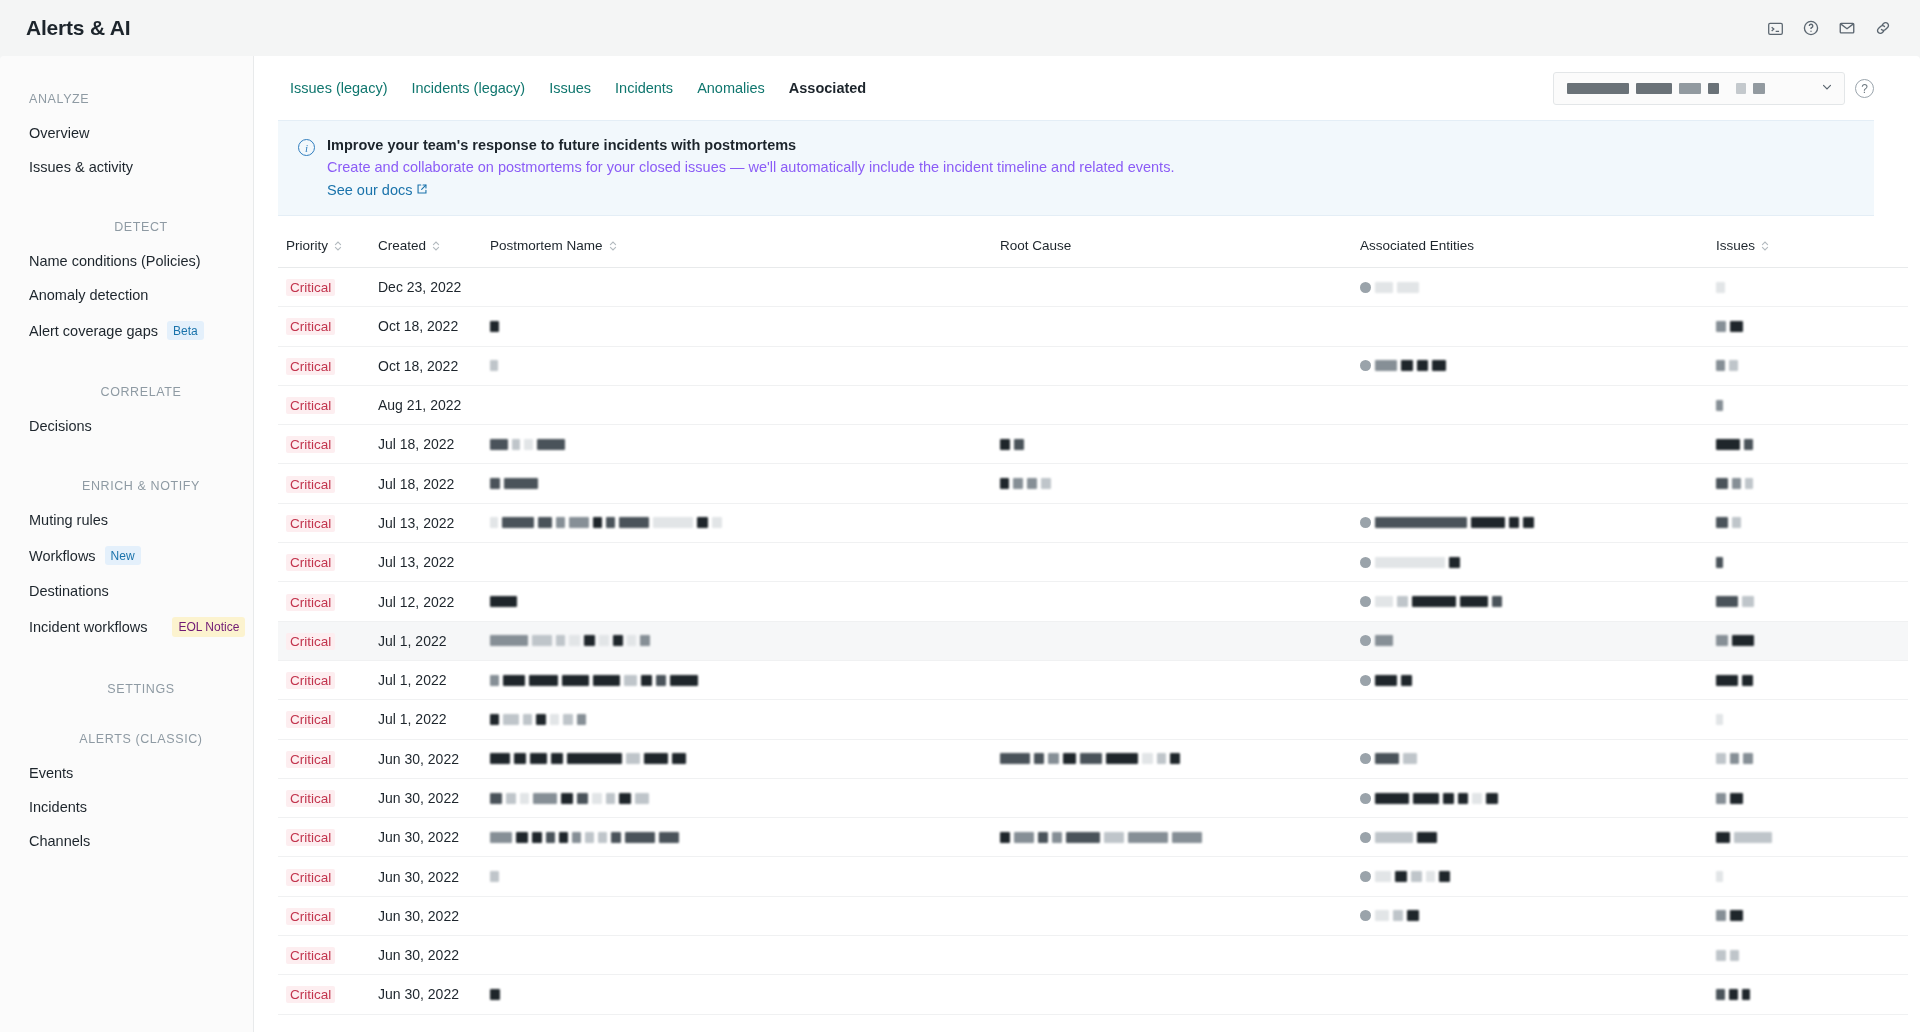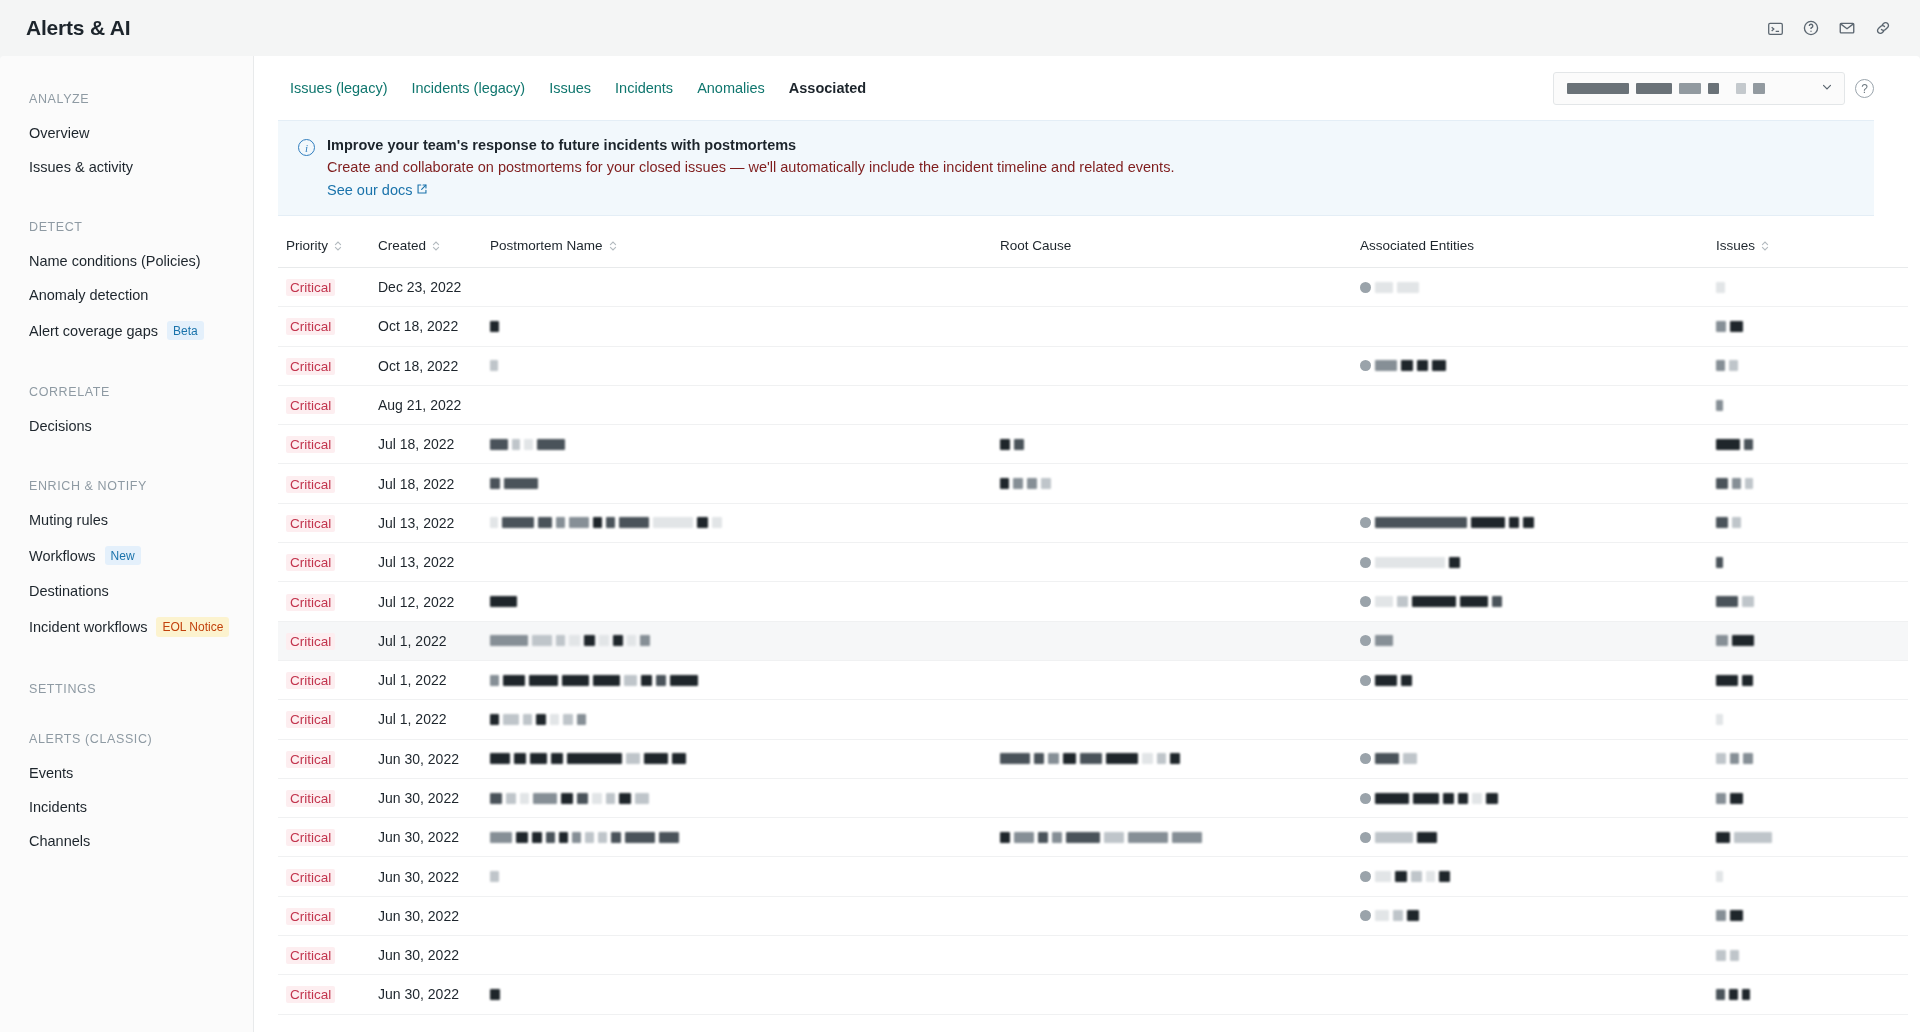--- a/index.html
+++ b/index.html
@@ -56,40 +56,40 @@
     flex: 0 0 254px;
   }
   .nav-section {
     font-size: 12.5px;
     letter-spacing: 0.6px;
     color: #8e9aa3;
     padding: 0 0 0 29px;
     margin: 0 0 10px 0;
     text-transform: uppercase;
   }
-  .nav-section.spaced { margin-top: 36px; }
+  .nav-section.spaced { margin-top: 36px; text-align: center; }
   .nav-item {
     display: flex;
     align-items: center;
     gap: 9px;
     font-size: 14.5px;
     color: #1d252c;
     padding: 9px 10px 9px 29px;
     cursor: pointer;
     white-space: nowrap;
   }
   .badge {
     font-size: 12px;
     border-radius: 3px;
     padding: 1.5px 6px;
     line-height: 1.35;
     font-weight: normal;
   }
   .badge.beta, .badge.new { background: #e4f0fb; color: #1a73ab; }
-  .badge.eol  { background: #fcf3cf; color: #c2410c; }
+  .badge.eol  { background: #fcf3cf; color: #701a75; margin-left: 16px; }
 
   
   .main {
     flex: 1 1 auto;
     background: #ffffff;
     border-top-right-radius: 4px;
     overflow: hidden;
     position: relative;
   }
 
@@ -159,21 +159,21 @@
     border-radius: 50%;
     border: 1.4px solid #2f7dbe;
     color: #2f7dbe;
     font-size: 11px;
     font-style: italic;
     font-family: "Liberation Serif", serif;
     display: flex; align-items: center; justify-content: center;
     margin-top: 2px;
   }
   .banner-title { font-size: 14.5px; font-weight: bold; color: #1d252c; margin-bottom: 6px; }
-  .banner-body  { font-size: 14.5px; color: #7f1d1d; margin-bottom: 6px; }
+  .banner-body  { font-size: 14.5px; color: #8b5cf6; margin-bottom: 6px; }
   .banner-link  {
     font-size: 14.5px; color: #1a73ab; cursor: pointer;
     display: inline-flex; align-items: center; gap: 4px;
   }
 
   
   .table-wrap { padding: 12px 46px 0 24px; }
   table.pm { width: 100%; border-collapse: collapse; table-layout: fixed; }
   table.pm th {
     text-align: left;

